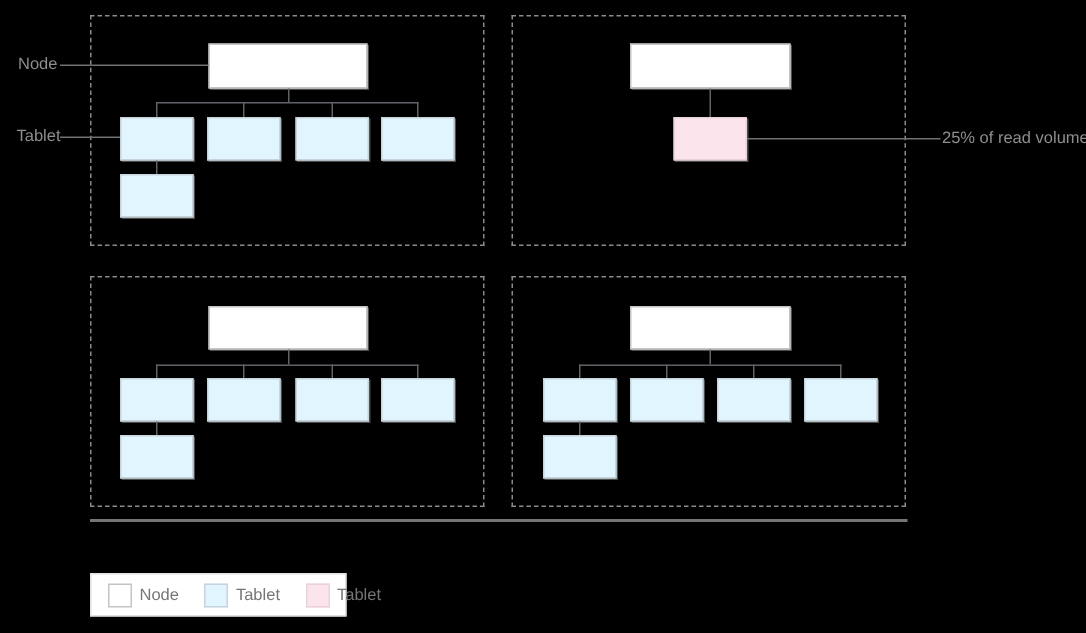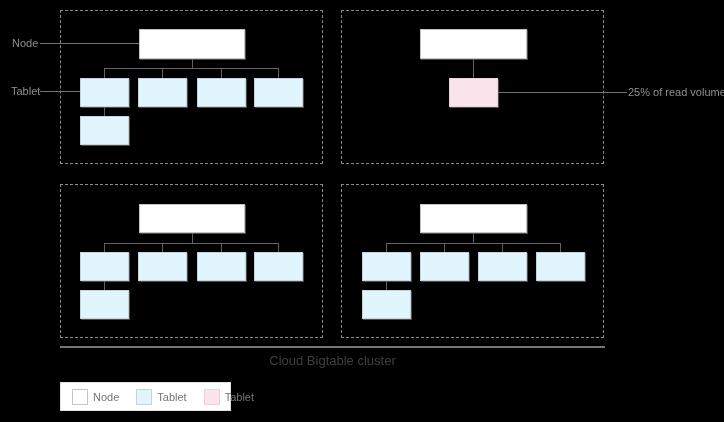--- a/index.html
+++ b/index.html
@@ -105,21 +105,20 @@
   <div class="box box-tablet" style="left:362px;top:290px;width:49px;height:29px"></div>
 
   <div class="ann" style="left:12px;top:37px">Node</div>
   <div class="leader" style="left:40px;top:43px;width:99px"></div>
   <div class="ann" style="left:11px;top:85px">Tablet</div>
   <div class="leader" style="left:40px;top:91px;width:40px"></div>
   <div class="leader" style="left:498px;top:92px;width:129px"></div>
   <div class="ann" style="left:628px;top:86px">25% of read volume</div>
 
   <div class="cluster-line"></div>
-  <div class="cluster-title">Cloud Bigtable cluster</div>
 
   <div class="legend">
     <div class="legend-item">
       <span class="swatch sw-node"></span>
       <span class="legend-label">Node</span>
     </div>
     <div class="legend-item">
       <span class="swatch sw-tablet"></span>
       <span class="legend-label">Tablet</span>
     </div>

